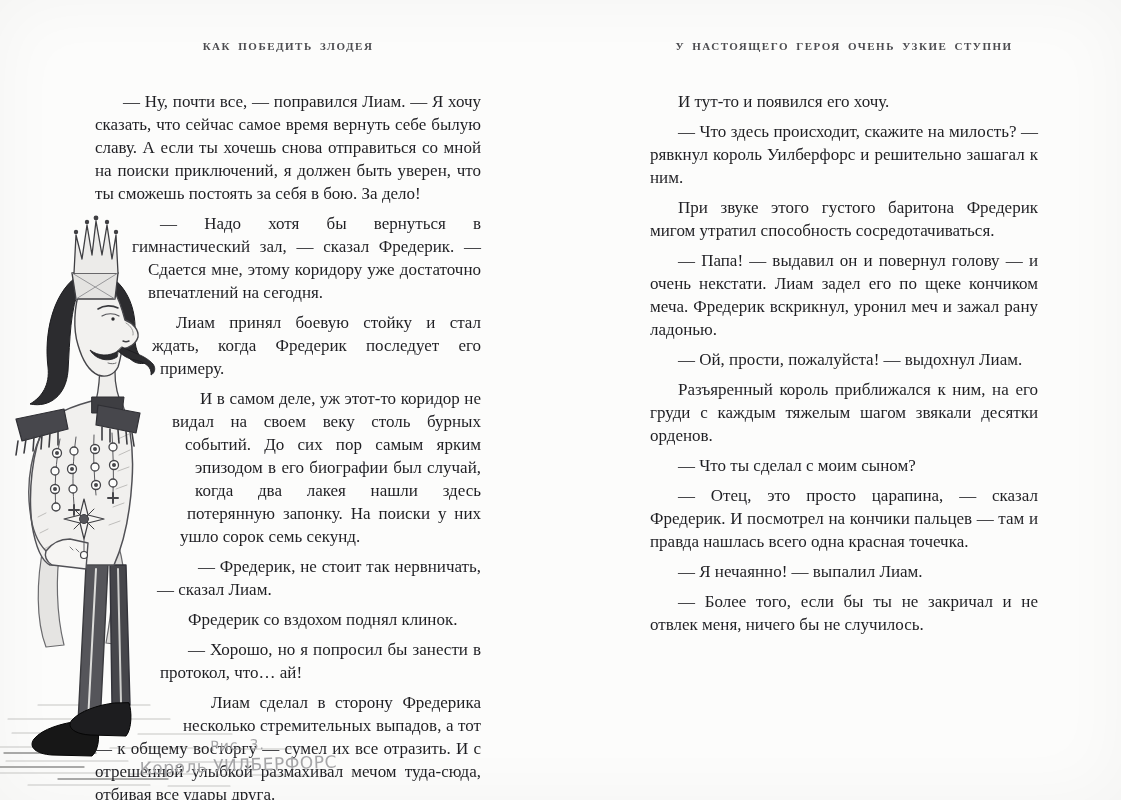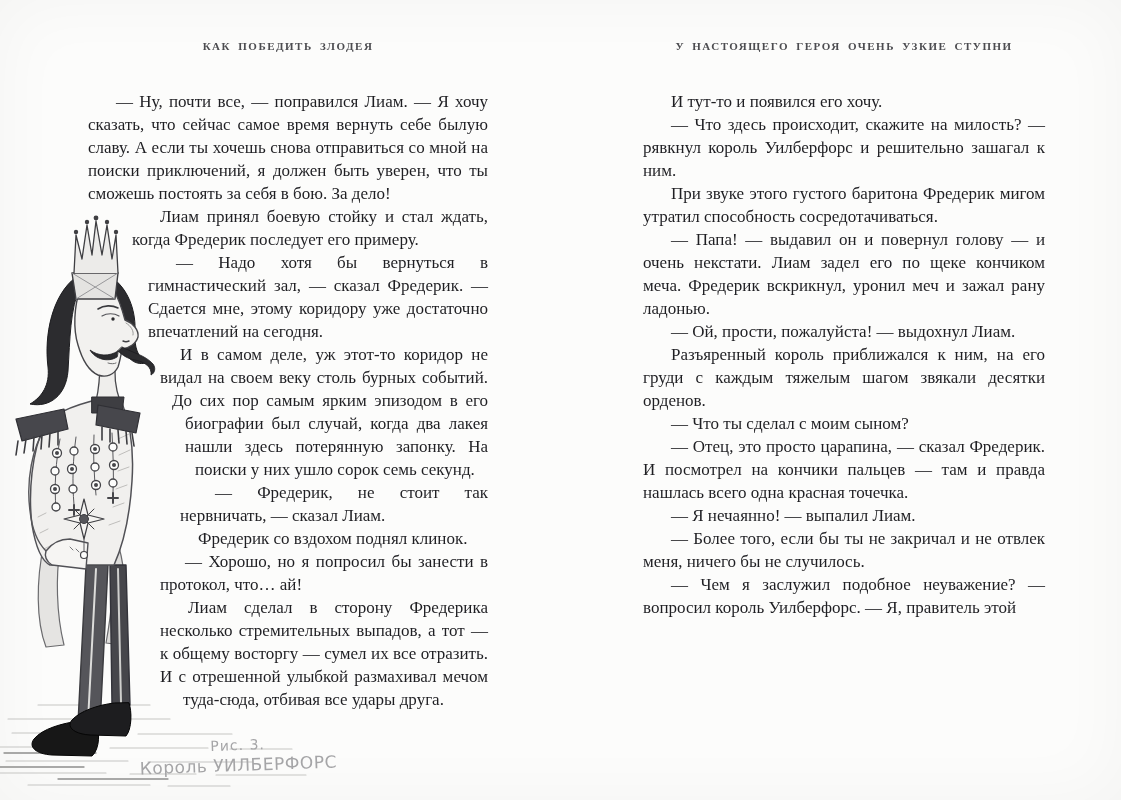--- a/index.html
+++ b/index.html
@@ -13,21 +13,21 @@
   .page { position:absolute; top:40px; }
   .page-left  { left:88px;  width:400px; }
   .page-right { left:643px; width:402px; }
   .running-head {
     text-align:center; font-size:11px; font-weight:700;
     letter-spacing:1.5px; word-spacing:3px; color:#4c4c50;
     height:14px; margin-bottom:36px;
     font-family:"Liberation Serif","DejaVu Serif",serif;
   }
   .body { font-size:17px; line-height:23px; text-align:justify; }
-  .body p, .body .para { margin:0; text-indent:28px; }
+  .body p, .body .para { margin:7px; text-indent:28px; }
   .sp { float:left; clear:left; display:block; }
   .king-svg { position:absolute; left:0; top:213px; width:320px; height:585px; }
   .fig-caption {
     position:absolute; left:118px; top:737px; width:240px;
     text-align:center; color:#a5a5a7;
     font-family:"DejaVu Sans","Liberation Sans",sans-serif;
     transform:rotate(-2deg);
   }
   .fig-caption .cap1 { font-size:14px; letter-spacing:1px; }
   .fig-caption .cap2 { font-size:17px; letter-spacing:0.5px; margin-top:2px; }
@@ -185,22 +185,22 @@
       <span class="sp" style="width:92px;height:23px"></span>
       <span class="sp" style="width:82px;height:23px"></span>
       <span class="sp" style="width:69px;height:23px"></span>
       <span class="sp" style="width:57px;height:23px"></span>
       <span class="sp" style="width:42px;height:23px"></span>
       <span class="sp" style="width:47px;height:23px"></span>
       <span class="sp" style="width:49px;height:23px"></span>
       <span class="sp" style="width:72px;height:23px"></span>
       <span class="sp" style="width:95px;height:23px"></span>
       <div>
+          <p class="para">— Надо хотя бы вернуться в гимнастический зал, — сказал Фредерик. — Сдается мне, этому коридору уже достаточно впечатлений на сегодня.</p>
           <p class="para">Лиам принял боевую стойку и стал ждать, когда Фредерик последует его примеру.</p>
-          <p class="para">— Надо хотя бы вернуться в гимнастический зал, — сказал Фредерик. — Сдается мне, этому коридору уже достаточно впечатлений на сегодня.</p>
           <p class="para">И в самом деле, уж этот-то коридор не видал на своем веку столь бурных событий. До сих пор самым ярким эпизодом в его биографии был случай, когда два лакея нашли здесь потерянную запонку. На поиски у них ушло сорок семь секунд.</p>
           <p class="para">— Фредерик, не стоит так нервничать, — сказал Лиам.</p>
           <p class="para">Фредерик со вздохом поднял клинок.</p>
           <p class="para">— Хорошо, но я попросил бы занести в протокол, что… ай!</p>
           <p class="para">Лиам сделал в сторону Фредерика несколько стремительных выпадов, а тот — к общему восторгу — сумел их все отразить. И с отрешенной улыбкой размахивал мечом туда-сюда, отбивая все удары друга.</p>
         </div>
     </div>
   </section>
 
   <section class="page page-right">
@@ -209,21 +209,20 @@
         <p class="para">И тут-то и появился его хочу.</p>
         <p class="para">— Что здесь происходит, скажите на милость? — рявкнул король Уилберфорс и решительно зашагал к ним.</p>
         <p class="para">При звуке этого густого баритона Фредерик мигом утратил способность сосредотачиваться.</p>
         <p class="para">— Папа! — выдавил он и повернул голову — и очень некстати. Лиам задел его по щеке кончиком меча. Фредерик вскрикнул, уронил меч и зажал рану ладонью.</p>
         <p class="para">— Ой, прости, пожалуйста! — выдохнул Лиам.</p>
         <p class="para">Разъяренный король приближался к ним, на его груди с каждым тяжелым шагом звякали десятки орденов.</p>
         <p class="para">— Что ты сделал с моим сыном?</p>
         <p class="para">— Отец, это просто царапина, — сказал Фредерик. И посмотрел на кончики пальцев — там и правда нашлась всего одна красная точечка.</p>
         <p class="para">— Я нечаянно! — выпалил Лиам.</p>
         <p class="para">— Более того, если бы ты не закричал и не отвлек меня, ничего бы не случилось.</p>
-        <p class="para">— Чем я заслужил подобное неуважение? — вопросил король Уилберфорс. — Я, правитель этой</p>
       </div>
   </section>
 
   <div class="fig-caption">
     <div class="cap1">Рис. 3.</div>
     <div class="cap2">Король УИЛБЕРФОРС</div>
   </div>
 
 </div>
 

